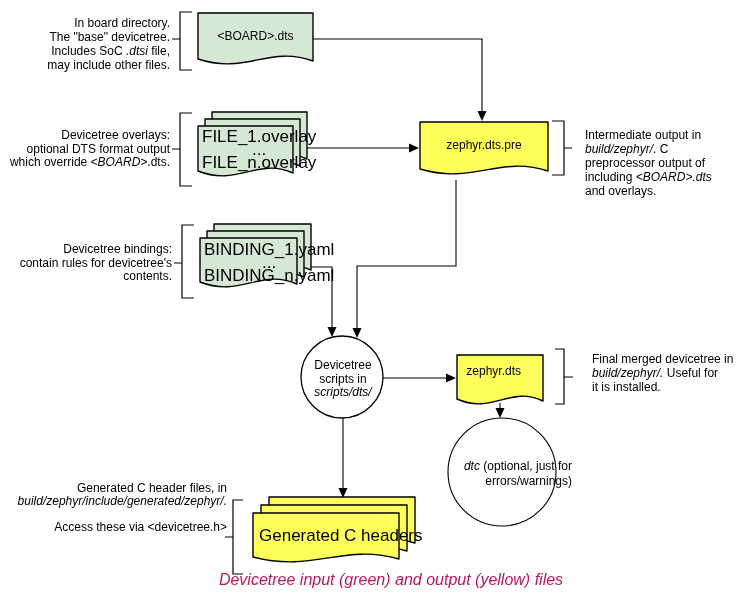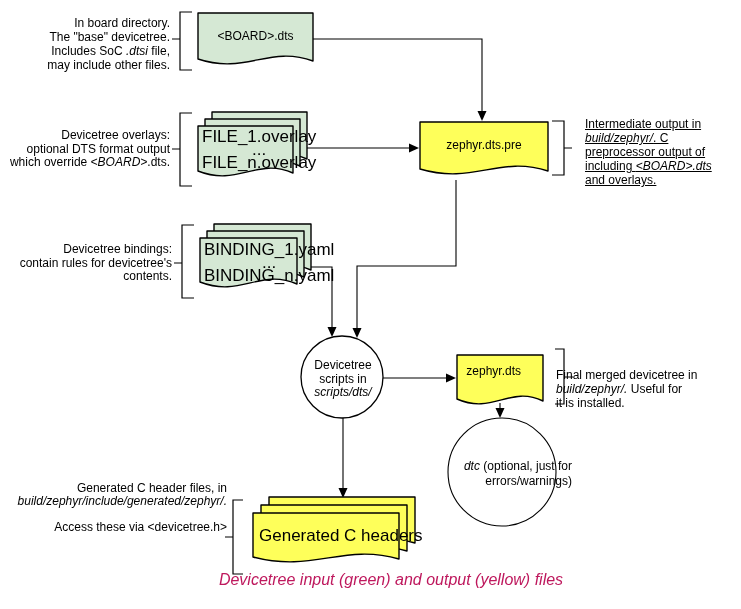--- a/index.html
+++ b/index.html
@@ -114,29 +114,29 @@
     <div>optional DTS format output</div>
     <div><span>which override </span><span class="i">&lt;BOARD&gt;</span><span>.dts.</span></div>
   </div>
 
   <div class="txt r" style="top:243px; right:569px;">
     <div>Devicetree bindings:</div>
     <div>contain rules for devicetree's</div>
     <div>contents.</div>
   </div>
 
-  <div class="txt" style="top:117px; left:585px; line-height:14px;text-decoration:underline;">
+  <div class="txt" style="top:128px; left:585px; line-height:14px;">
     <div>Intermediate output in</div>
     <div><span class="i">build/zephyr/</span><span>. C</span></div>
     <div>preprocessor output of</div>
     <div><span>including </span><span class="i">&lt;BOARD&gt;.dts</span></div>
     <div>and overlays.</div>
   </div>
 
-  <div class="txt" style="top:352px; left:556px; line-height:14px;margin-top:16px;">
+  <div class="txt" style="top:352px; left:592px; line-height:14px;">
     <div>Final merged devicetree in</div>
     <div><span class="i">build/zephyr/.</span><span> Useful for</span></div>
     <div>it is installed.</div>
   </div>
 
   <div class="txt r" style="top:482px; right:514px; line-height:13px;">
     <div>Generated C header files, in</div>
     <div class="i">build/zephyr/include/generated/zephyr/.</div>
     <div>&nbsp;</div>
     <div>Access these via &lt;devicetree.h&gt;</div>

